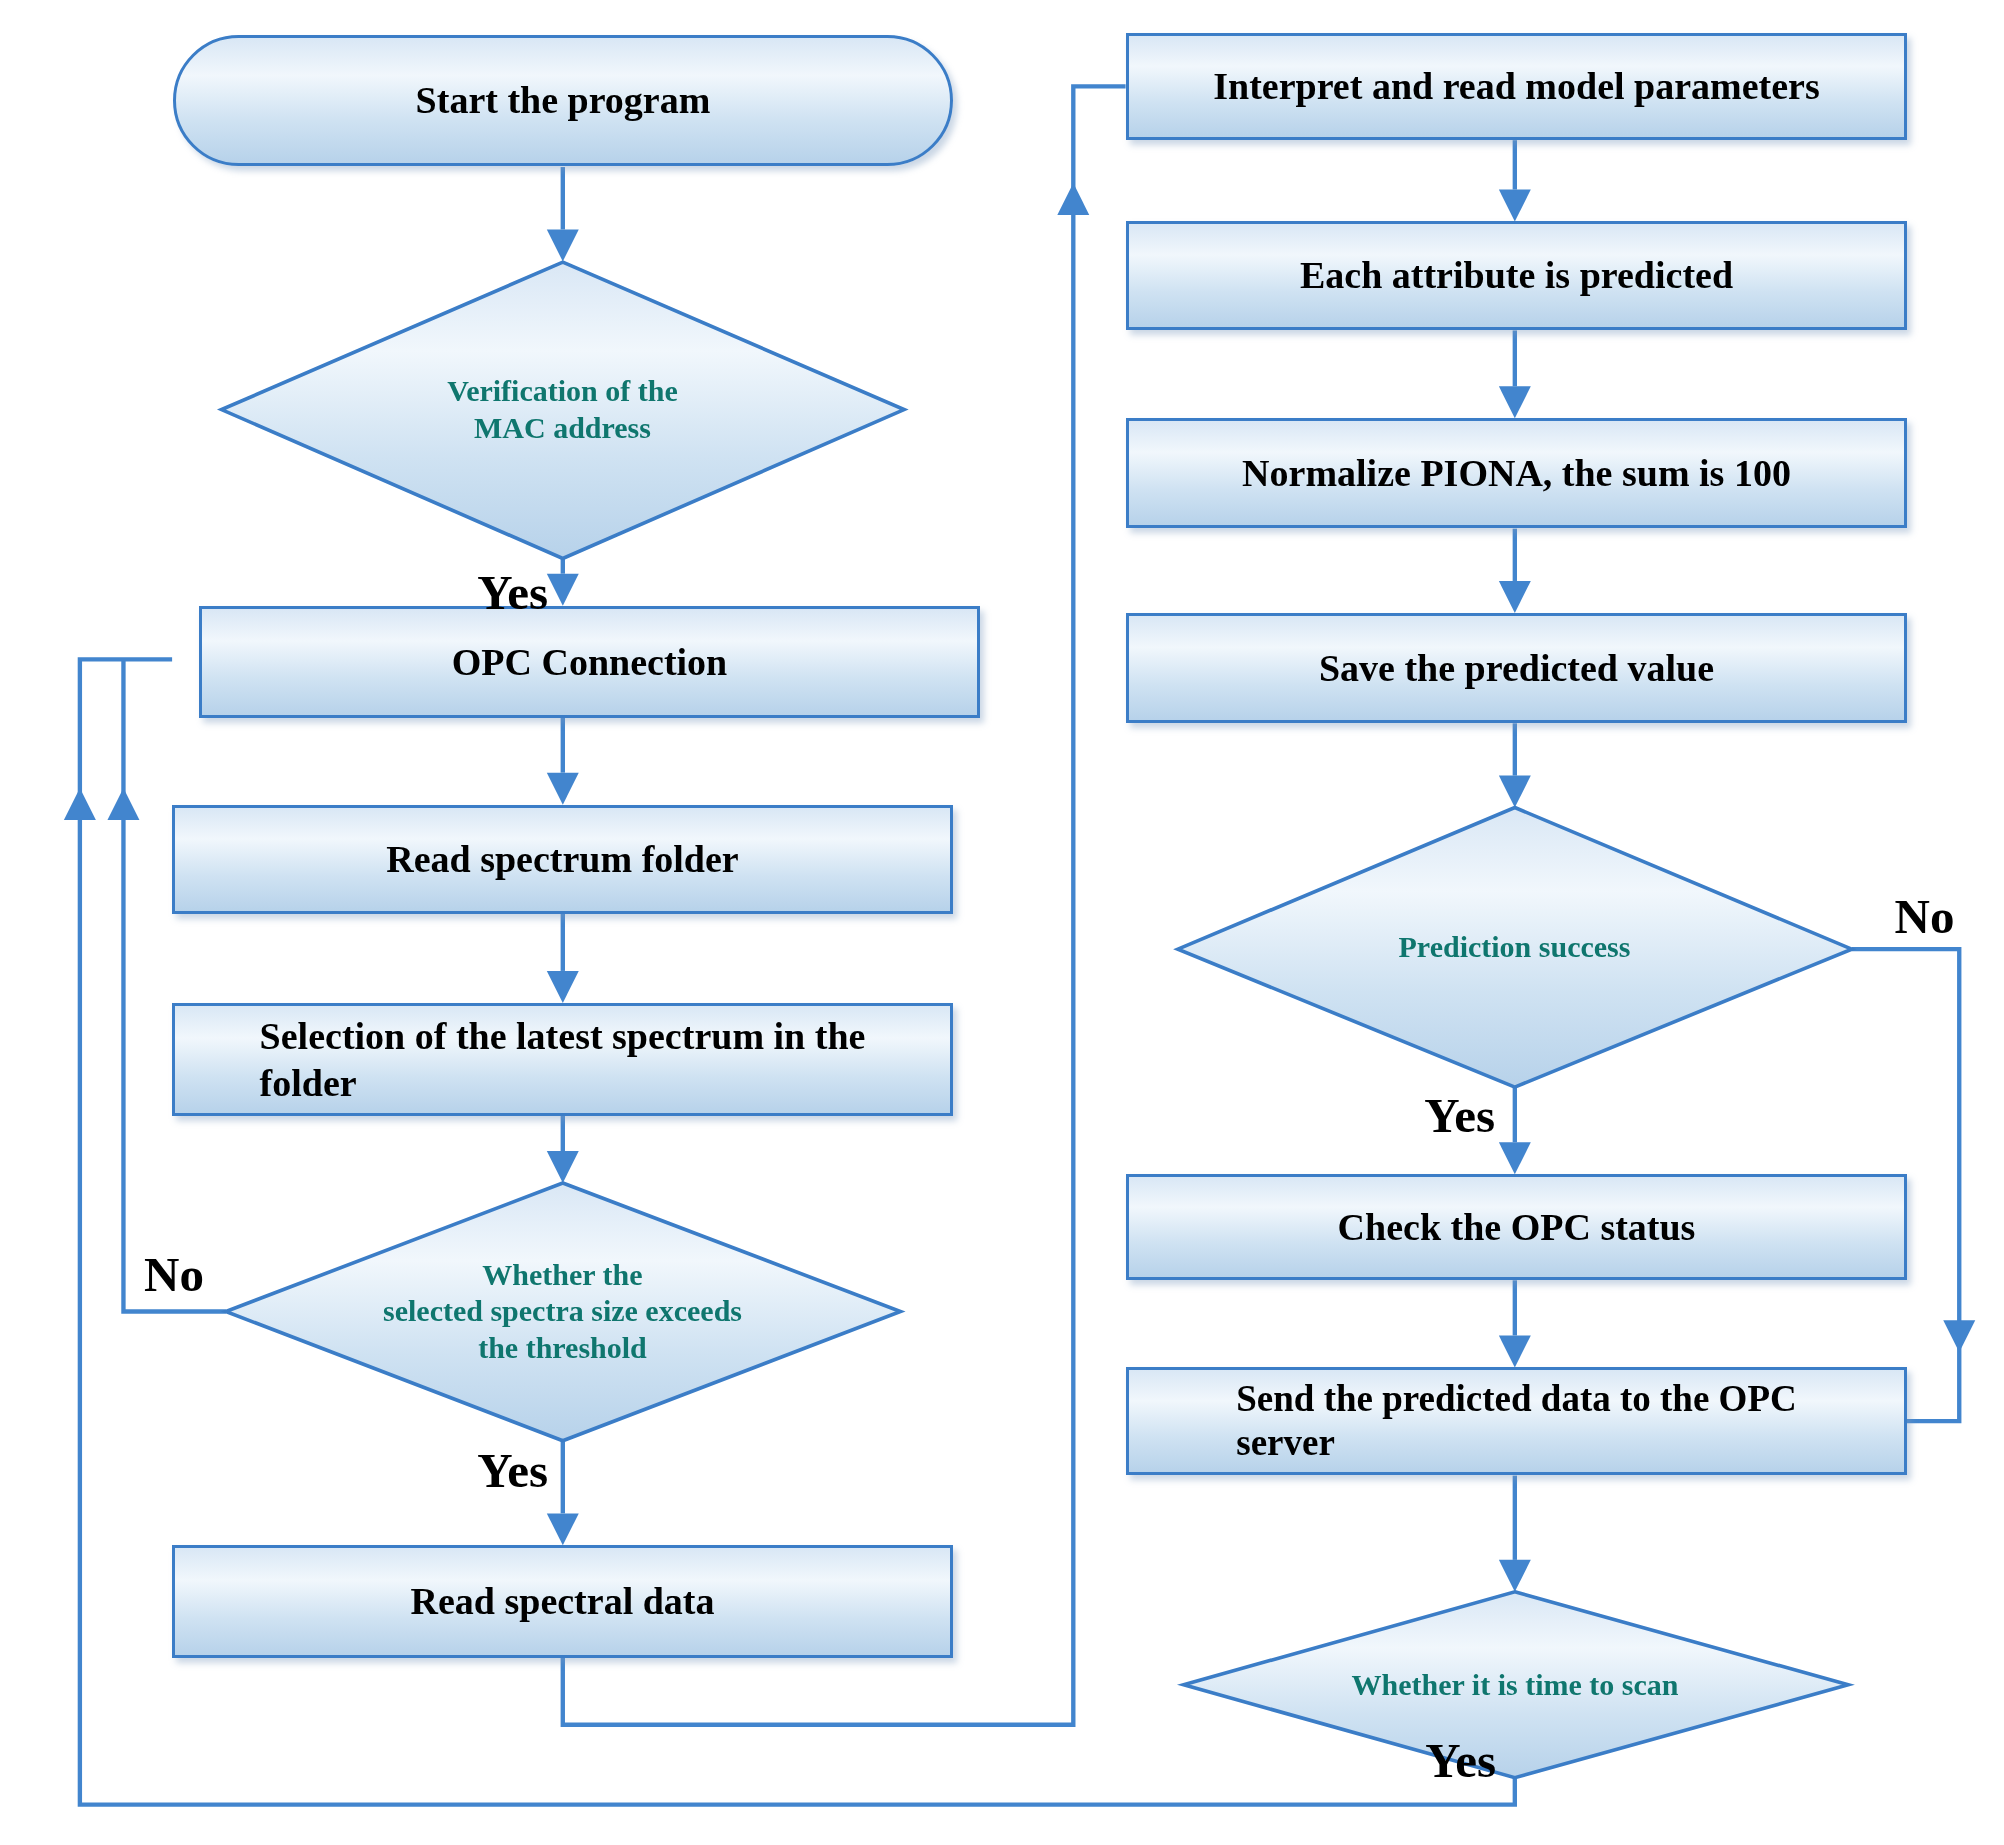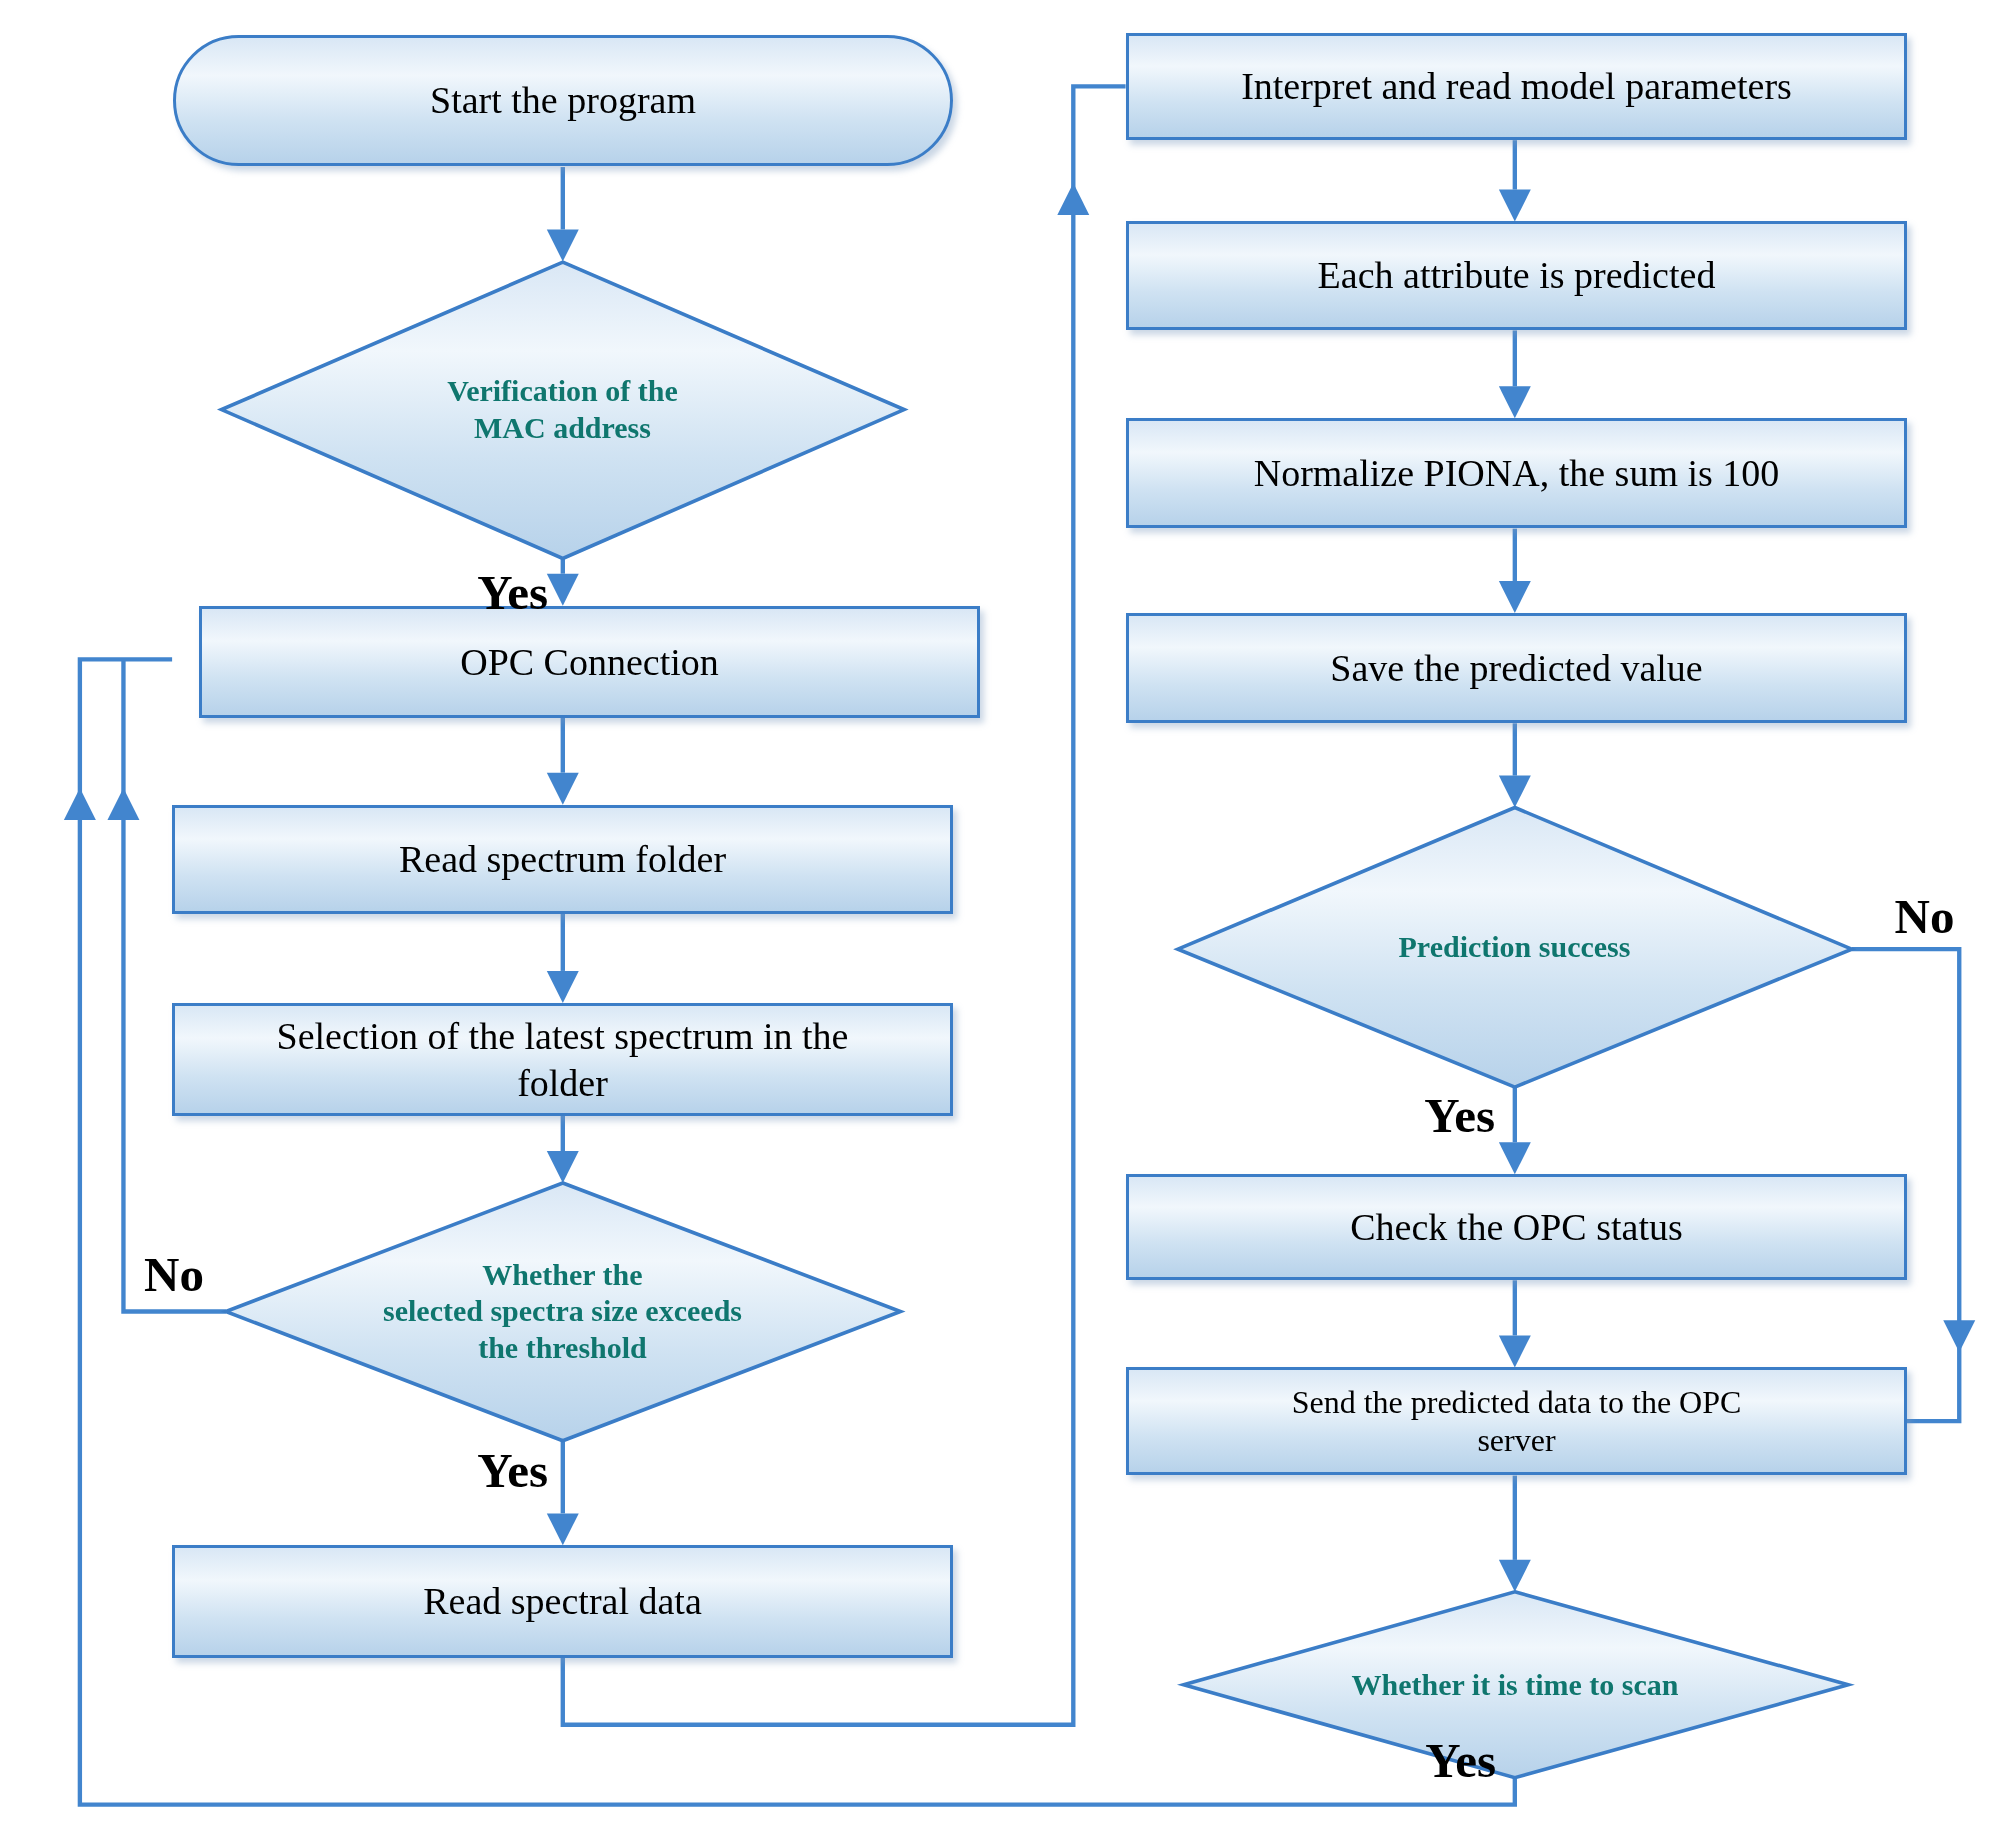--- a/index.html
+++ b/index.html
@@ -7,22 +7,21 @@
     position:relative;
     width:2005px;height:1846px;
     background:#ffffff;
     font-family:"Liberation Serif","DejaVu Serif",serif;
     overflow:hidden;
   }
   #wires{position:absolute;left:0;top:0;width:2005px;height:1846px;}
   .node{
     position:absolute;
     display:flex;align-items:center;justify-content:center;
-    text-align:center;
-    font-weight:400;font-size:38px;line-height:1.22;color:#000;
+    font-weight:700;font-size:38px;line-height:1.22;color:#000;
     background:linear-gradient(180deg,#d9e7f5 0%,#f1f7fc 30%,#cfe2f2 66%,#b7d2ea 100%);
     border:3.6px solid #3b7dc7;
     box-sizing:border-box;
     box-shadow:4.4px 5.1px 6.5px rgba(125,155,190,0.40);
     white-space:pre-line;
     padding:2.9px 13px;
   }
   .terminator{border-radius:69px;}
   .dlabel{
     position:absolute;
@@ -125,21 +124,21 @@
   <div class="node" style="left:1126px;top:221px;width:781px;height:109px;">Each attribute is predicted</div>
 
   <div class="node" style="left:1126px;top:418px;width:781px;height:110px;">Normalize PIONA, the sum is 100</div>
 
   <div class="node" style="left:1126px;top:613px;width:781px;height:110px;">Save the predicted value</div>
 
   <div class="dlabel" style="left:1282px;top:896px;width:465px;height:102px;">Prediction success</div>
 
   <div class="node" style="left:1126px;top:1174px;width:781px;height:106px;">Check the OPC status</div>
 
-  <div class="node" style="left:1126px;top:1367px;width:781px;height:108px;font-size:32px;line-height:1.2;">Send the predicted data to the OPC
+  <div class="node" style="left:1126px;top:1367px;width:781px;height:108px;font-size:37px;line-height:1.2;">Send the predicted data to the OPC
 server</div>
 
   <div class="dlabel" style="left:1239px;top:1634px;width:552px;height:102px;">Whether it is time to scan</div>
 
   <div class="elabel right" style="left:396px;top:566px;width:152px;">Yes</div>
 
   <div class="elabel center" style="left:127px;top:1248px;width:94px;">No</div>
 
   <div class="elabel right" style="left:396px;top:1444px;width:152px;">Yes</div>
 

